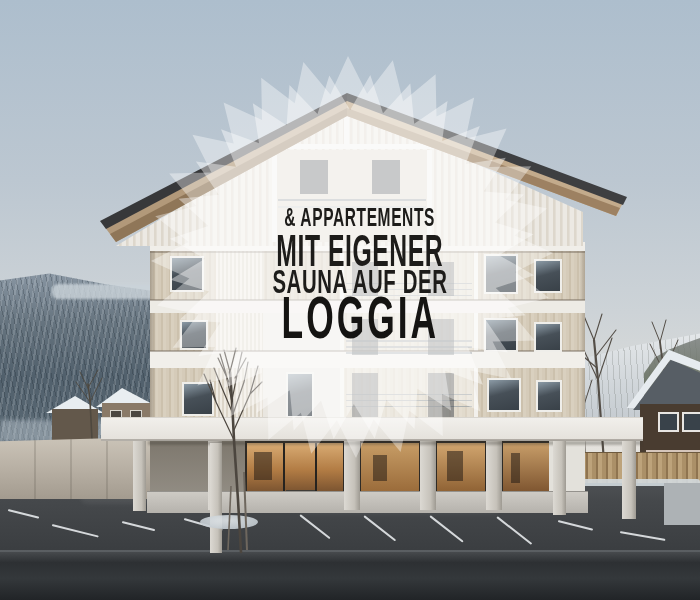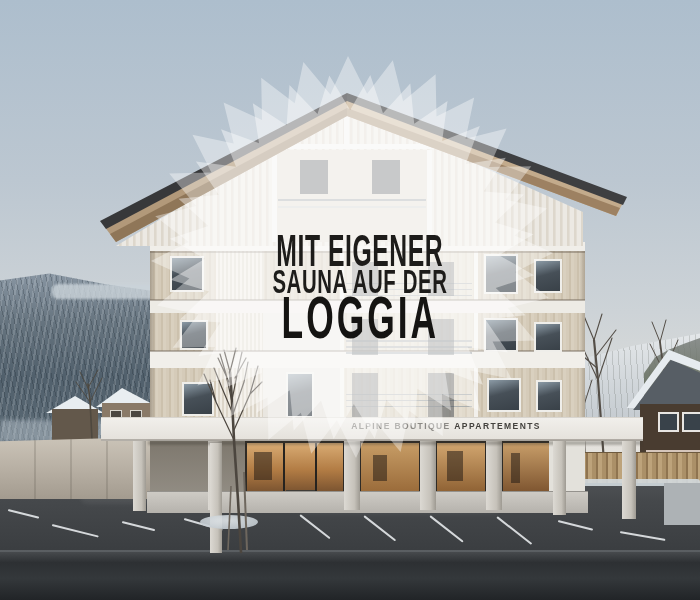--- a/index.html
+++ b/index.html
@@ -258,25 +258,20 @@
   </div>
   <div class="abs rwall"></div>
   <div class="abs sidewalk"></div>
   <div class="abs pillar" style="left:208px;top:441px;width:14px;height:69px;"></div>
   <div class="abs pillar" style="left:344px;top:441px;width:16px;height:69px;"></div>
   <div class="abs pillar" style="left:420px;top:441px;width:16px;height:69px;"></div>
   <div class="abs pillar" style="left:486px;top:441px;width:16px;height:69px;"></div>
 
   <div class="abs fascia"></div>
   <div class="abs fascia-shadow"></div>
-  <div class="abs sign">
-    <span class="s1">ALPINE BOUTIQUE</span>
-    <span> </span>
-    <span class="s2">APPARTEMENTS</span>
-  </div>
 
   <div class="abs pillar" style="left:133px;top:441px;width:13px;height:70px;"></div>
   <div class="abs pillar" style="left:210px;top:443px;width:12px;height:110px;"></div>
   <div class="abs pillar" style="left:553px;top:441px;width:13px;height:74px;"></div>
   <div class="abs pillar" style="left:622px;top:441px;width:14px;height:78px;"></div>
 
   <div class="abs snowmound"></div>
   <svg class="abs svglayer" viewBox="0 0 700 600">
     <g stroke="#4c463f" fill="none" stroke-linecap="round">
       <path d="M241,552 L238,500 L234,440 L232,400 L230,372" stroke-width="2.6"></path>
@@ -286,20 +281,23 @@
     </g>
     <path d="M247,550 L244,472" stroke="#6e675e" stroke-width="2"></path>
     <path d="M228,550 L231,486" stroke="#6e675e" stroke-width="1.6"></path>
   </svg>
 
   <svg class="abs burst" viewBox="0 0 700 600">
     <polygon fill="#ffffff" fill-opacity="0.38" points="348.0,56.0 367.1,93.7 392.8,60.2 403.1,101.2 435.6,74.2 436.5,116.4 474.2,97.4 465.6,138.7 506.6,128.6 489.1,167.0 531.3,166.2 505.7,199.7 547.0,208.4 514.6,235.4 553.0,253.0 515.3,272.1 548.8,297.8 507.8,308.1 534.8,340.6 492.6,341.5 511.6,379.2 470.3,370.6 480.4,411.6 442.0,394.1 442.8,436.3 409.3,410.7 400.6,452.0 373.6,419.6 356.0,458.0 336.9,420.3 311.2,453.8 300.9,412.8 268.4,439.8 267.5,397.6 229.8,416.6 238.4,375.3 197.4,385.4 214.9,347.0 172.7,347.8 198.3,314.3 157.0,305.6 189.4,278.6 151.0,261.0 188.7,241.9 155.2,216.2 196.2,205.9 169.2,173.4 211.4,172.5 192.4,134.8 233.7,143.4 223.6,102.4 262.0,119.9 261.2,77.7 294.7,103.3 303.4,62.0 330.4,94.4"></polygon>
     <polygon fill="#ffffff" fill-opacity="0.42" points="370.3,74.9 383.0,113.3 410.3,83.5 414.2,123.8 447.5,100.9 442.2,141.0 479.8,126.0 465.8,164.0 505.8,157.8 483.7,191.6 524.0,194.5 494.9,222.5 533.6,234.3 499.0,255.2 534.1,275.3 495.7,288.0 525.5,315.3 485.2,319.2 508.1,352.5 468.0,347.2 483.0,384.8 445.0,370.8 451.2,410.8 417.4,388.7 414.5,429.0 386.5,399.9 374.7,438.6 353.8,404.0 333.7,439.1 321.0,400.7 293.7,430.5 289.8,390.2 256.5,413.1 261.8,373.0 224.2,388.0 238.2,350.0 198.2,356.2 220.3,322.4 180.0,319.5 209.1,291.5 170.4,279.7 205.0,258.8 169.9,238.7 208.3,226.0 178.5,198.7 218.8,194.8 195.9,161.5 236.0,166.8 221.0,129.2 259.0,143.2 252.8,103.2 286.6,125.3 289.5,85.0 317.5,114.1 329.3,75.4 350.2,110.0"></polygon>
   </svg>
 
+  <div class="abs otext" style="top:205px;font-size:25px;font-weight:bold;letter-spacing:1px;">
+    <span class="cond" style="transform:scaleX(.62);">&amp; APPARTEMENTS</span>
+  </div>
   <div class="abs otext" style="top:228px;font-size:45px;font-weight:bold;letter-spacing:1px;">
     <span class="cond" style="transform:scaleX(.55);">MIT EIGENER</span>
   </div>
   <div class="abs otext" style="top:264px;font-size:34px;font-weight:bold;letter-spacing:1px;">
     <span class="cond" style="transform:scaleX(.6);">SAUNA AUF DER</span>
   </div>
   <div class="abs otext" style="top:289px;font-size:59px;font-weight:bold;letter-spacing:5px;color:#151412;">
     <span class="cond" style="transform:scaleX(.6);">LOGGIA</span>
   </div>
 

